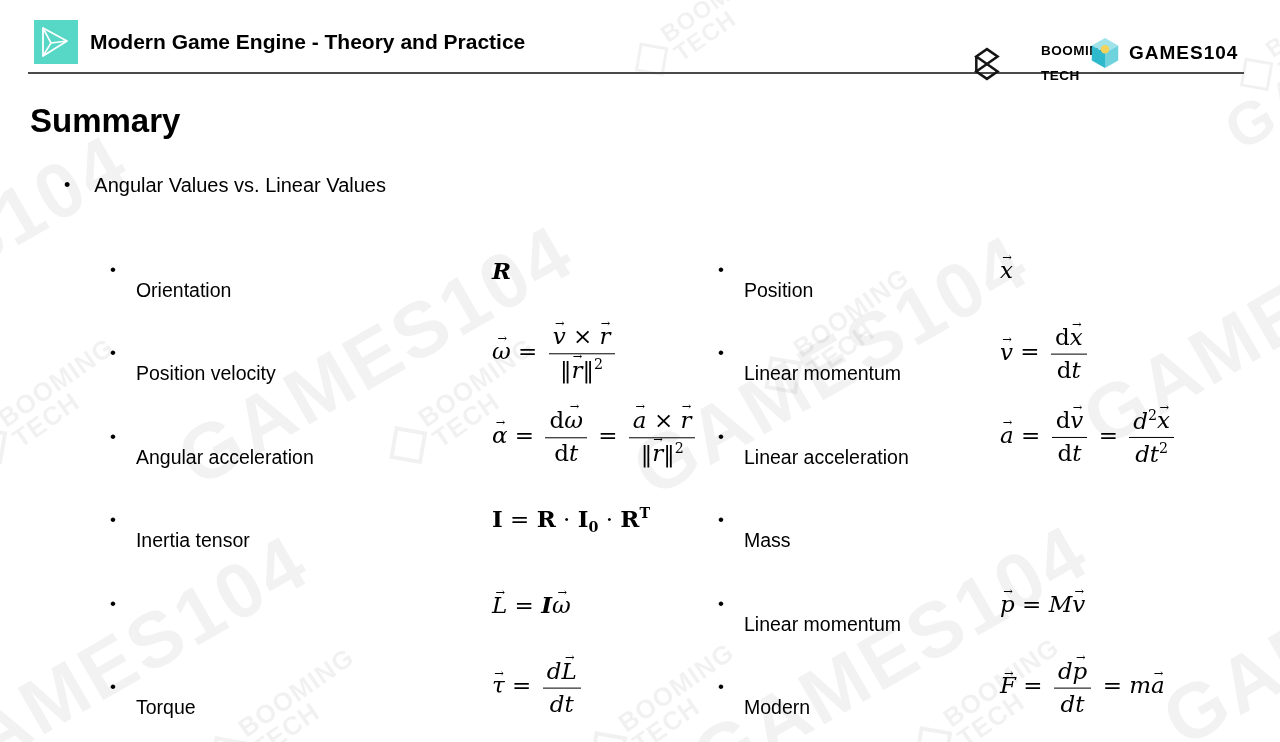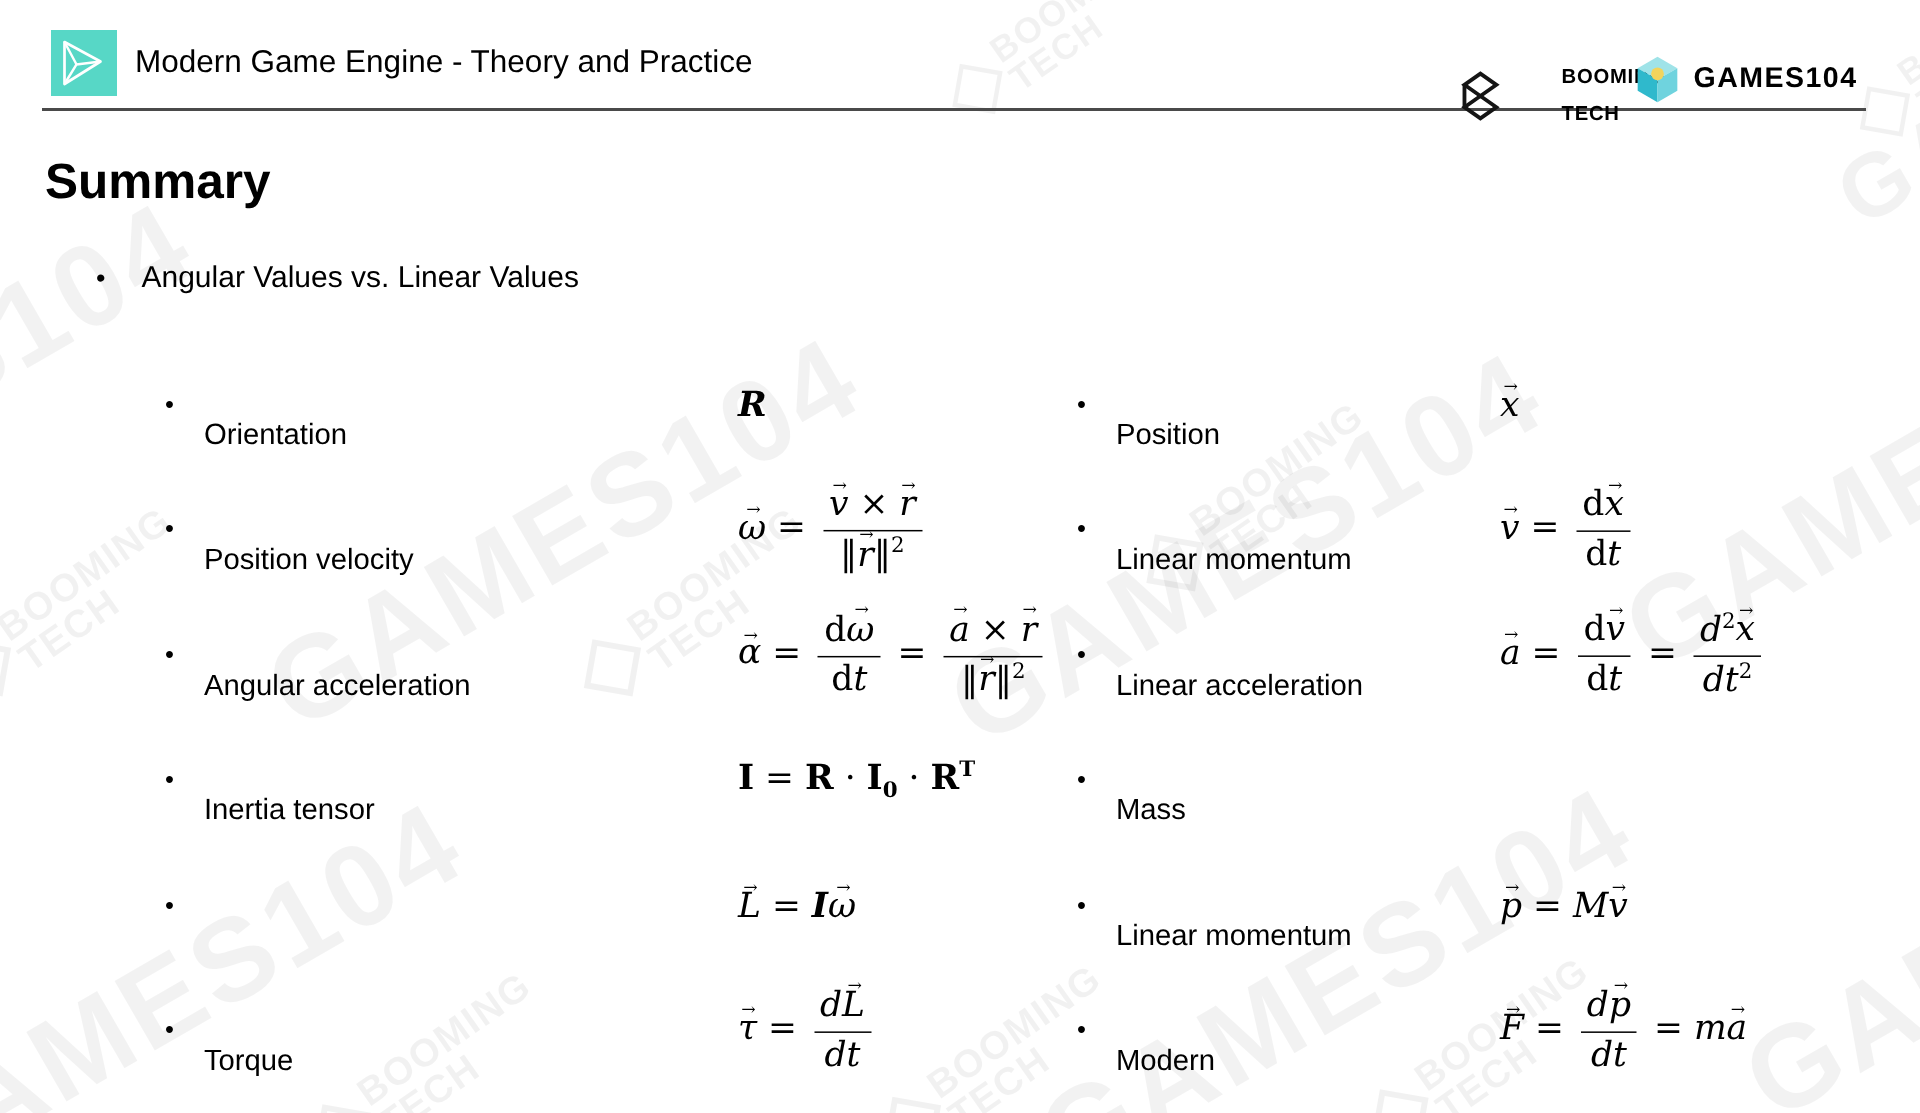--- a/index.html
+++ b/index.html
@@ -13,21 +13,21 @@
   .wm-b{position:absolute;display:flex;align-items:center;gap:8px;color:rgba(0,0,0,0.055);
         transform-origin:left center;}
   .wmb-diamond{width:0.95em;height:0.95em;border:0.16em solid rgba(0,0,0,0.055);
         transform:rotate(45deg);flex:0 0 auto;}
   .wmb-txt{font-weight:bold;line-height:0.95;letter-spacing:1px;white-space:pre;
         font-family:"Liberation Sans",sans-serif;}
 
   
   #header{position:absolute;inset:0;z-index:2;}
   .slide-logo{position:absolute;left:34px;top:20px;width:44px;height:44px;}
-  .header-title{position:absolute;left:90px;top:30px;font-size:21px;font-weight:normal;}
+  .header-title{position:absolute;left:90px;top:30px;font-size:21px;font-weight:bold;}
   .header-rule{position:absolute;left:28px;top:72px;width:1216px;height:2px;background:#4a4a4a;}
   .booming-logo{position:absolute;left:974px;top:32px;display:flex;align-items:center;gap:5px;}
   .booming-text{font-weight:800;font-size:13.5px;line-height:0.95;letter-spacing:0.5px;white-space:pre;}
   .games-logo{position:absolute;left:1088px;top:36px;display:flex;align-items:center;gap:7px;}
   .games-text{font-weight:bold;font-size:19px;letter-spacing:1px;}
 
   
   #content{position:absolute;inset:0;z-index:1;}
   .heading{position:absolute;left:30px;top:102px;font-size:33px;font-weight:bold;}
   .main-bullet{position:absolute;left:64px;top:174px;font-size:20px;display:flex;align-items:center;}

